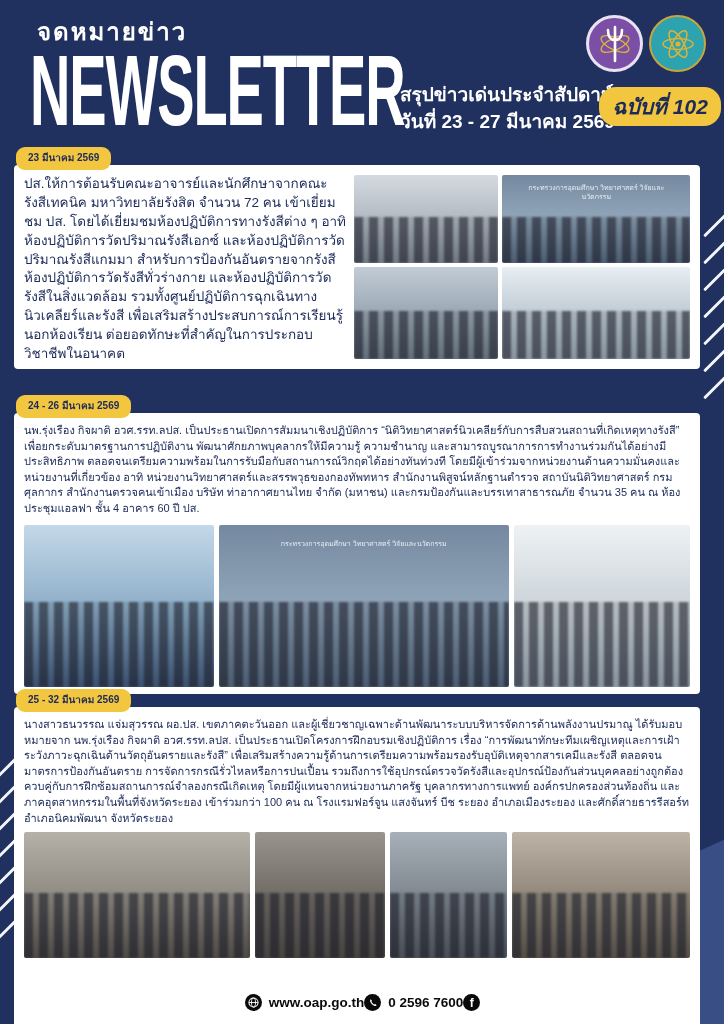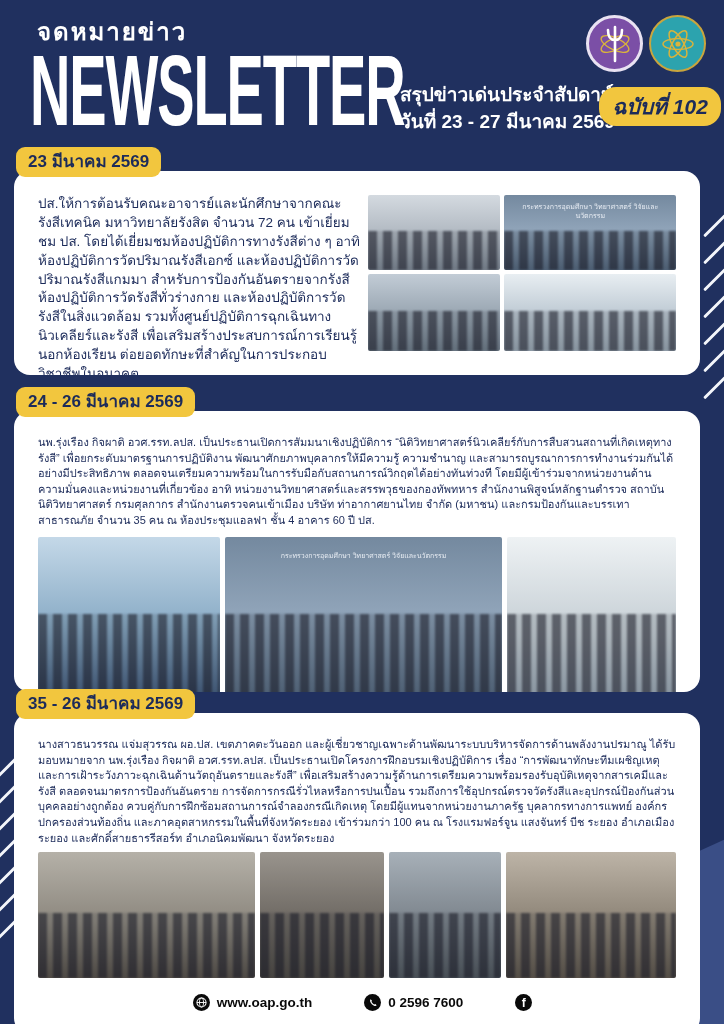--- a/index.html
+++ b/index.html
@@ -52,31 +52,31 @@
     position:absolute; left:599px; top:87px; width:122px; height:39px;
     background:#f2c63e; border-radius:17px;
     display:flex; align-items:center; justify-content:center;
     color:#1c2b5a; font-weight:700; font-style:italic; font-size:21px;
     white-space:nowrap;
   }
 
   
   .section { position:absolute; left:14px; width:686px; z-index:2; }
   .sec1 { top:147px; }
-  .sec2 { top:387px; }
+  .sec2 { top:395px; }
   .sec3 { top:689px; }
   .date-badge {
     position:relative; z-index:3; display:inline-block;
     background:#f2c63e; color:#1c2b5a;
-    font-weight:700; font-size:17px; line-height:1;
+    font-weight:700; font-size:10px; line-height:1;
     padding:6px 12px 7px; border-radius:9px; margin-left:2px; margin-bottom:-6px;
   }
   .card {
-    position:relative; background:#fff; border-radius:16px;
-    padding:24px; overflow:hidden;
+    position:relative; background:#fff; border-radius:4px;
+    padding:10px; overflow:hidden;
   }
   .card-1 { height:204px; display:flex; gap:8px; }
   .card-2 { height:281px; }
   .card-3 { height:321px; }
   .body-text { font-size:11px; line-height:1.42; color:#1c2b5a; }
   .card-1 .body-text { width:322px; flex:0 0 322px; font-size:13.5px; line-height:1.4; }
 
   
   .ph { position:relative; border-radius:2px; overflow:hidden; background:#8d99a8; }
   .ph::after {
@@ -101,21 +101,21 @@
   .ph-meeting    { background:linear-gradient(180deg,#eef2f4 0%,#c5ced4 60%,#9aa7b3 100%); }
   .ph-conference { background:linear-gradient(180deg,#b5b1a8 0%,#8d887f 55%,#57514a 100%); }
   .ph-podium     { background:linear-gradient(180deg,#99948d 0%,#6d6862 55%,#4e4a45 100%); }
   .ph-demo       { background:linear-gradient(180deg,#a7b0b8 0%,#7c848c 55%,#50575e 100%); }
   .ph-audience   { background:linear-gradient(180deg,#bdb4a7 0%,#8d8477 55%,#5e564c 100%); }
 
   
   .footer-bar {
     position:absolute; left:53px; top:988px; width:619px; height:29px;
     background:#fff; border-radius:4px; z-index:2;
-    display:flex; align-items:center; justify-content:center; gap:52px;
+    display:flex; align-items:center; justify-content:center; 
   }
   .footer-item { display:flex; align-items:center; gap:7px; color:#0a0a0a; font-weight:700; font-size:13.5px; white-space:nowrap; }
   .icon-dot { width:17px; height:17px; border-radius:50%; background:#0a0a0a; display:flex; align-items:center; justify-content:center; color:#fff; font-weight:700; font-size:12px; }
 </style>
 </head>
 <body>
 
 <div class="bg-wedge"></div>
 
 <div class="hatch hatch-right">
@@ -187,21 +187,21 @@
       <div class="ph ph-portrait" style="flex:0 0 28.5%;"></div>
       <div class="ph ph-ministry" style="flex:0 0 43.5%;">
         <div class="caption">กระทรวงการอุดมศึกษา วิทยาศาสตร์ วิจัยและนวัตกรรม</div>
       </div>
       <div class="ph ph-meeting" style="flex:1;"></div>
     </div>
   </div>
 </div>
 
 <div class="section sec3">
-  <div class="date-badge">35 - 26 มีนาคม 2569</div>
+  <div class="date-badge">25 - 32 มีนาคม 2569</div>
   <div class="card card-3">
     <div class="body-text">นางสาวธนวรรณ แจ่มสุวรรณ ผอ.ปส. เขตภาคตะวันออก และผู้เชี่ยวชาญเฉพาะด้านพัฒนาระบบบริหารจัดการด้านพลังงานปรมาณู ได้รับมอบหมายจาก นพ.รุ่งเรือง กิจผาติ อวศ.รรท.ลปส. เป็นประธานเปิดโครงการฝึกอบรมเชิงปฏิบัติการ เรื่อง “การพัฒนาทักษะทีมเผชิญเหตุและการเฝ้าระวังภาวะฉุกเฉินด้านวัตถุอันตรายและรังสี” เพื่อเสริมสร้างความรู้ด้านการเตรียมความพร้อมรองรับอุบัติเหตุจากสารเคมีและรังสี ตลอดจนมาตรการป้องกันอันตราย การจัดการกรณีรั่วไหลหรือการปนเปื้อน รวมถึงการใช้อุปกรณ์ตรวจวัดรังสีและอุปกรณ์ป้องกันส่วนบุคคลอย่างถูกต้อง ควบคู่กับการฝึกซ้อมสถานการณ์จำลองกรณีเกิดเหตุ โดยมีผู้แทนจากหน่วยงานภาครัฐ บุคลากรทางการแพทย์ องค์กรปกครองส่วนท้องถิ่น และภาคอุตสาหกรรมในพื้นที่จังหวัดระยอง เข้าร่วมกว่า 100 คน ณ โรงแรมฟอร์จูน แสงจันทร์ บีช ระยอง อำเภอเมืองระยอง และศักดิ์สายธารรีสอร์ท อำเภอนิคมพัฒนา จังหวัดระยอง</div>
     <div class="photo-row">
       <div class="ph ph-conference" style="flex:0 0 34%;"></div>
       <div class="ph ph-podium" style="flex:0 0 19.5%;"></div>
       <div class="ph ph-demo" style="flex:0 0 17.5%;"></div>
       <div class="ph ph-audience" style="flex:1;"></div>
     </div>
   </div>
 </div>

